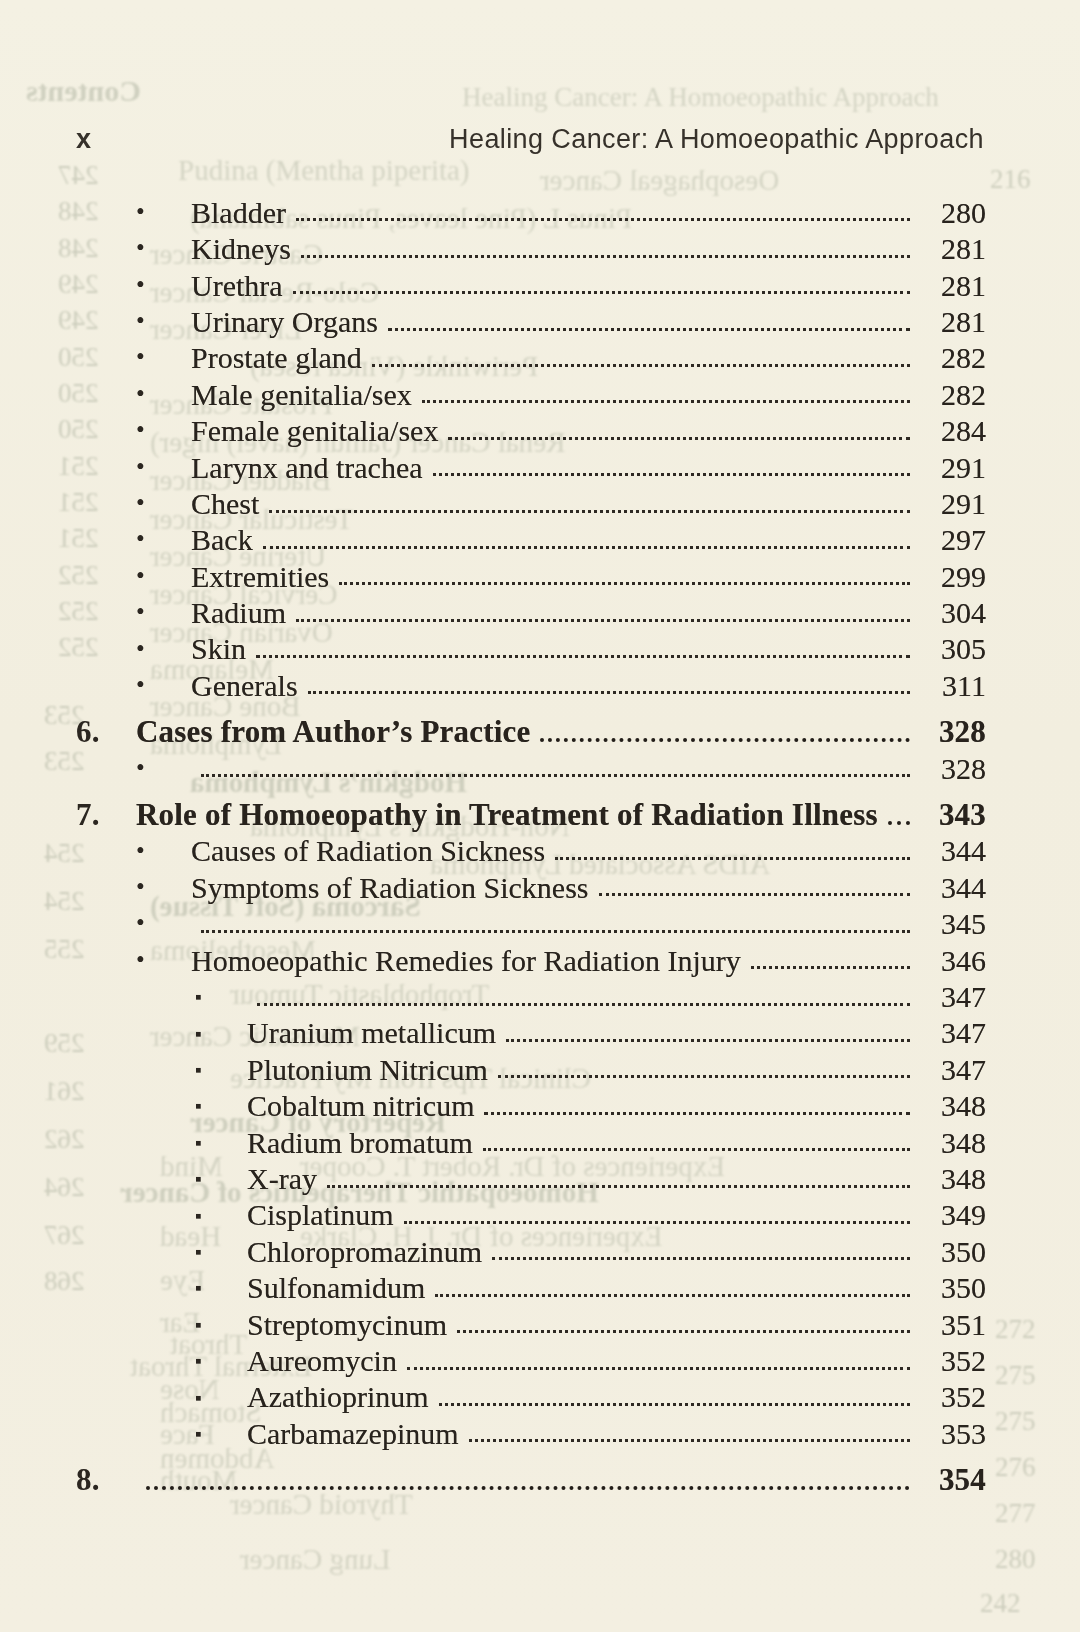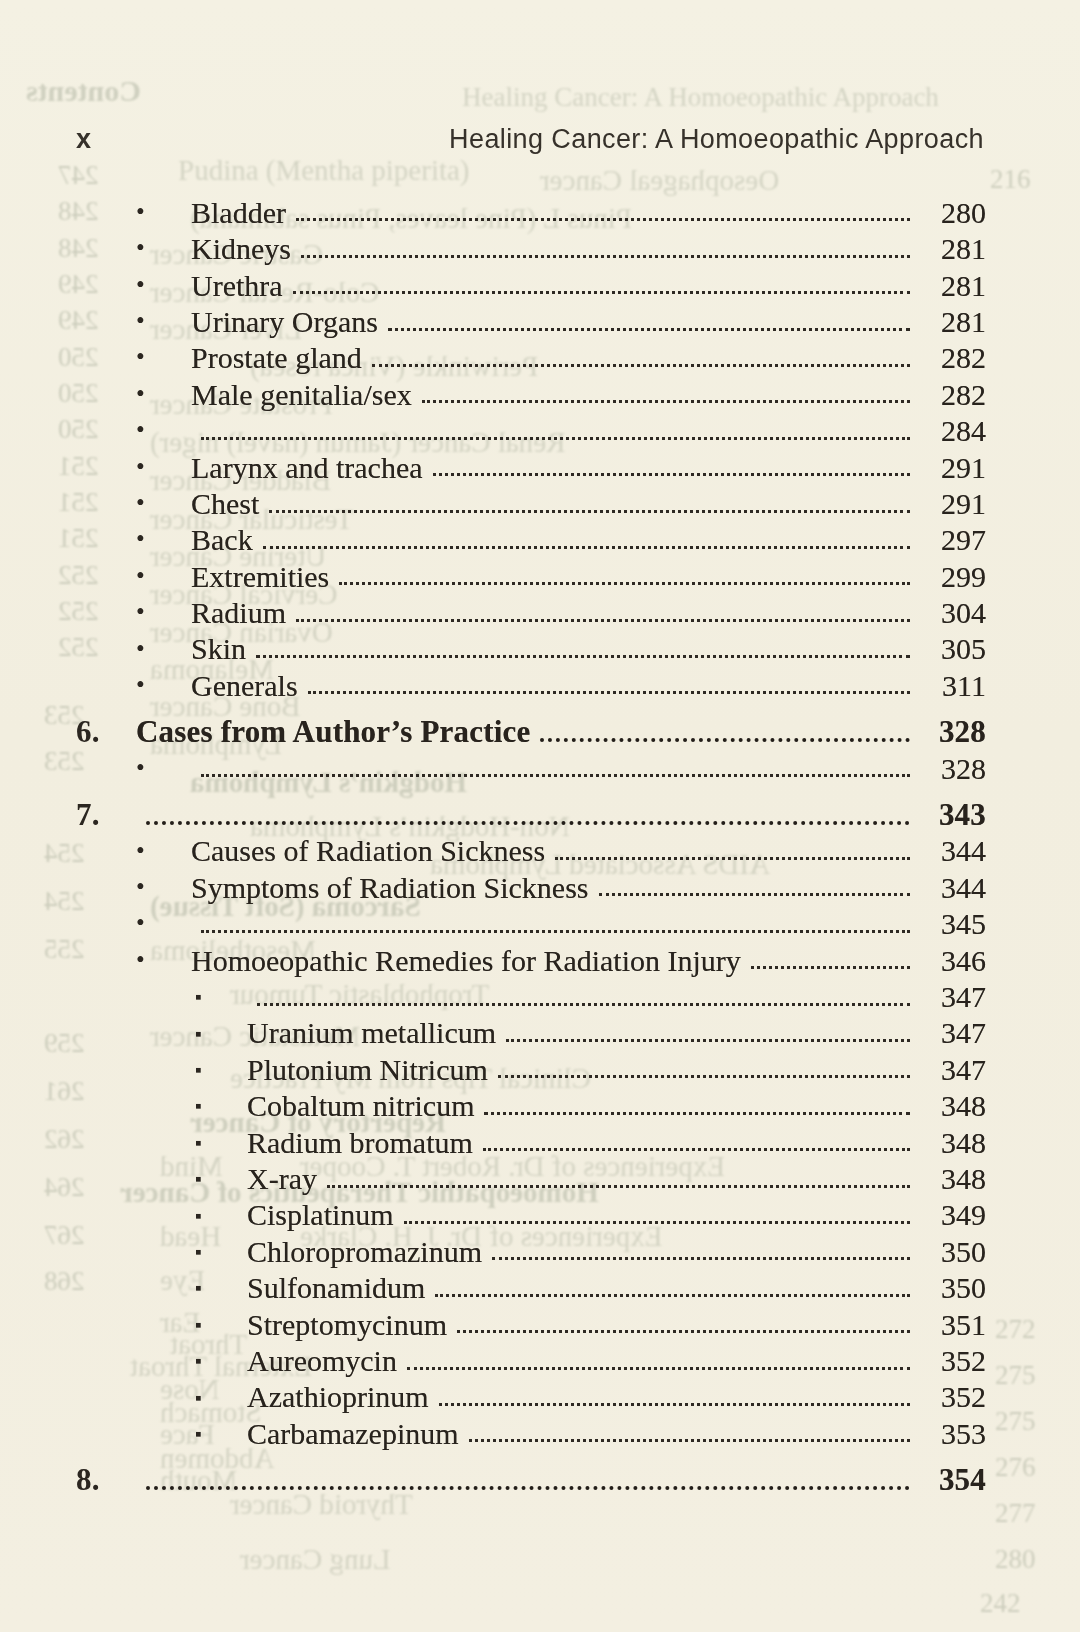--- a/index.html
+++ b/index.html
@@ -169,20 +169,21 @@
         <span class="pagenum">282</span>
       </div>
       <div class="row bullet">
         <span class="marker">•</span>
         <span class="label">Male genitalia/sex</span>
         <span class="leader"></span>
         <span class="pagenum">282</span>
       </div>
       <div class="row bullet">
         <span class="marker">•</span>
+        <span class="label">Female genitalia/sex</span>
         <span class="leader"></span>
         <span class="pagenum">284</span>
       </div>
       <div class="row bullet">
         <span class="marker">•</span>
         <span class="label">Larynx and trachea</span>
         <span class="leader"></span>
         <span class="pagenum">291</span>
       </div>
       <div class="row bullet">
@@ -227,20 +228,21 @@
         <span class="leader"></span>
         <span class="pagenum">328</span>
       </div>
       <div class="row bullet">
         <span class="marker">•</span>
         <span class="leader"></span>
         <span class="pagenum">328</span>
       </div>
       <div class="row chapter">
         <span class="marker">7.</span>
+        <span class="label">Role of Homoeopathy in Treatment of Radiation Illness</span>
         <span class="leader"></span>
         <span class="pagenum">343</span>
       </div>
       <div class="row bullet">
         <span class="marker">•</span>
         <span class="label">Causes of Radiation Sickness</span>
         <span class="leader"></span>
         <span class="pagenum">344</span>
       </div>
       <div class="row bullet">

